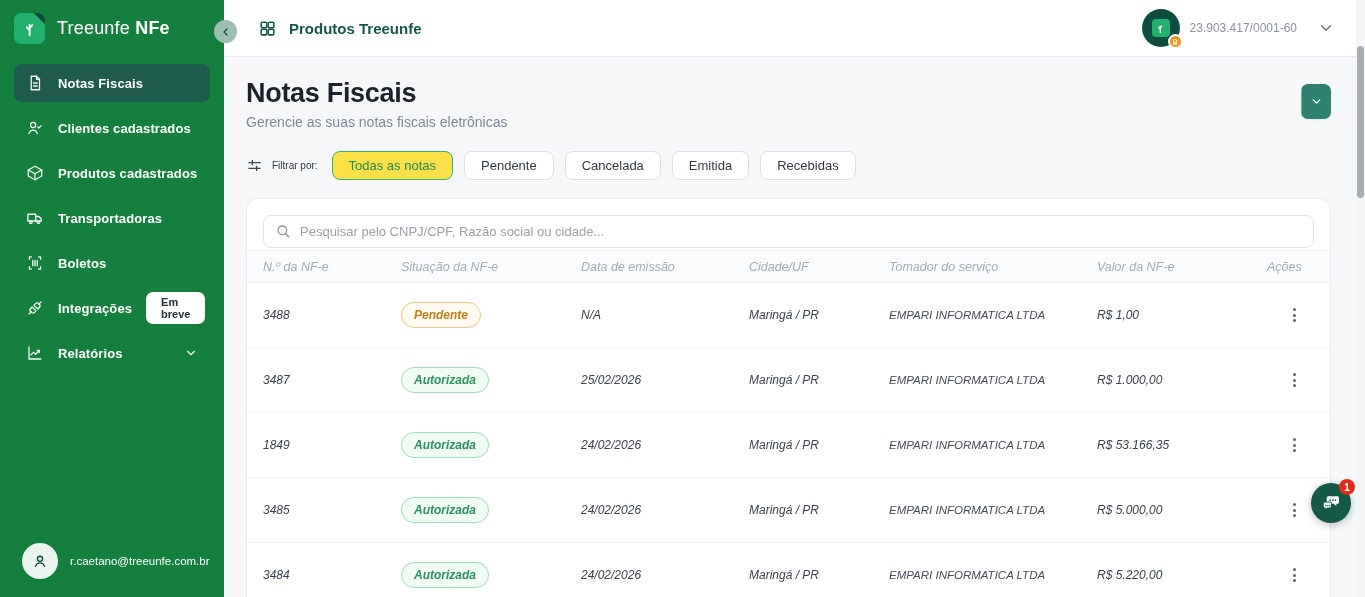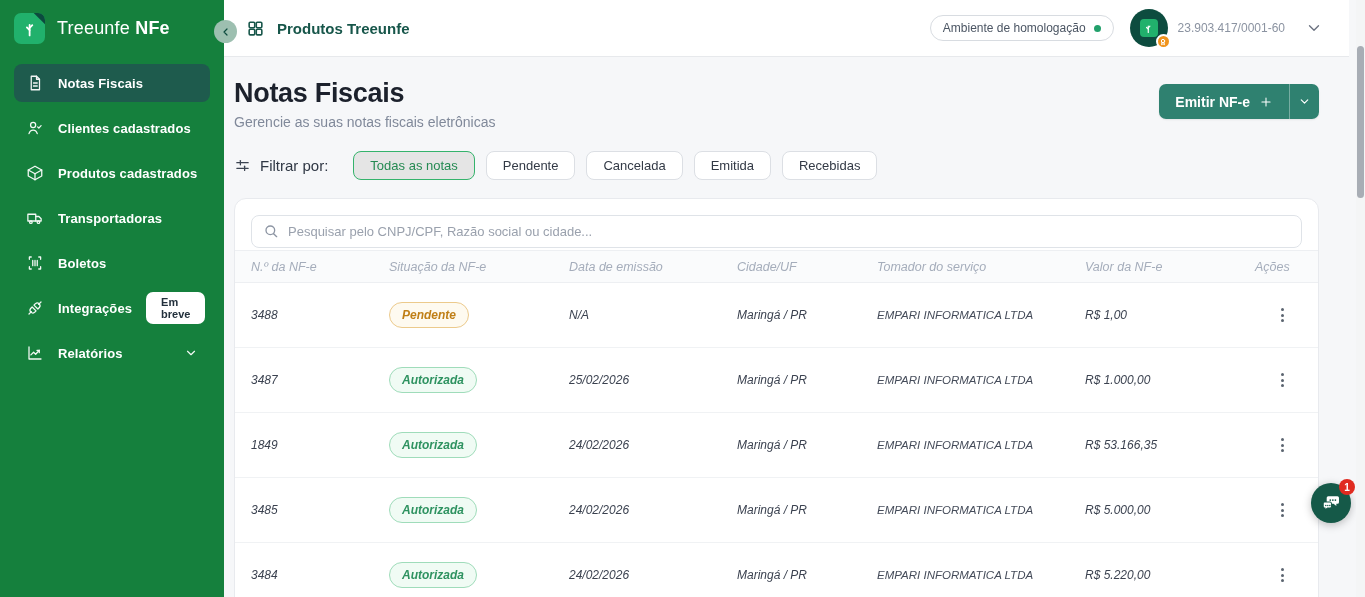--- a/index.html
+++ b/index.html
@@ -31,21 +31,21 @@
   .mini-badge { margin-left:auto; background:#fff; color:#22303c; font-size:11px;
                 font-weight:600; padding:4px 15px; border-radius:7px; }
   .nav-chevron { margin-left:auto; opacity:.9; }
   .user-row { display:flex; align-items:center; gap:12px; padding:14px 16px 18px 22px; }
   .user-avatar { width:36px; height:36px; border-radius:50%; background:#eaf3ed;
                  display:flex; align-items:center; justify-content:center; flex:0 0 auto; }
   .user-email { color:#fff; font-size:11.5px; white-space:nowrap; }
   .user-chevron { margin-left:auto; color:#fff; }
 
   
-  .main { position:absolute; left:208px; top:0; width:1141px; height:597px; }
+  .main { position:absolute; left:220px; top:0; width:1141px; height:597px; }
   .topbar { height:57px; background:#fff; border-bottom:1px solid #e7e9ec;
             display:flex; align-items:center; padding:0 26px 0 38px; }
   .tb-left { display:flex; align-items:center; gap:12px; color:#17564a; }
   .tb-title { font-size:15px; font-weight:700; color:#17564a; }
   .tb-right { margin-left:auto; display:flex; align-items:center; gap:16px; }
   .env-pill { display:flex; align-items:center; gap:8px; border:1px solid #d8dce1;
               border-radius:999px; padding:5px 12px; font-size:12px; color:#4b5563;
               background:#fff; }
   .env-dot { width:7px; height:7px; border-radius:50%; background:#22a06b; }
   .company { display:flex; align-items:center; gap:10px; cursor:pointer; }
@@ -71,26 +71,26 @@
   .emit-main { background:#2f8170; color:#fff; border:none; font-weight:700;
                font-size:14px; padding:0 16px; height:35px; display:flex;
                align-items:center; gap:9px; cursor:pointer;
                font-family:"Liberation Sans", sans-serif; }
   .emit-caret { background:#2f8170; border:none; border-left:1px solid rgba(255,255,255,.35);
                width:30px; height:35px; color:#fff; cursor:pointer;
                display:flex; align-items:center; justify-content:center; }
 
   
   .filter-row { display:flex; align-items:center; gap:11px; margin-top:21px; }
-  .filter-label { font-size:15px; color:#2f3744; margin-right:14px; display:flex;
+  .filter-label { font-size:10px; color:#2f3744; margin-right:3px; display:flex;
                   align-items:center; gap:9px; }
   .chip { height:29px; padding:0 16px; border-radius:8px; border:1px solid #dcdfe4;
           background:#fff; font-size:13px; color:#333a46; cursor:pointer;
           font-family:"Liberation Sans", sans-serif; }
-  .chip.active { background:#e5e5e5; border-color:#35b36c; color:#258a52; }
+  .chip.active { background:#fde047; border-color:#35b36c; color:#258a52; }
 
   
   .card { margin-top:18px; background:#fff; border:1px solid #e8eaee;
           border-radius:12px 12px 0 0; height:700px; overflow:hidden; }
   .search-wrap { margin:16px 16px 2px 16px; position:relative; }
   .search-input { width:100%; height:33px; border:1px solid #dfe3e8; border-radius:8px;
           padding:0 12px 0 36px; font-size:13px; color:#374151; outline:none;
           font-family:"Liberation Sans", sans-serif; }
   .search-input::placeholder { color:#9aa1ad; }
   .search-icon { position:absolute; left:12px; top:8px; color:#8d95a3; }
@@ -204,20 +204,32 @@
             <path d="M6.5 14.5l3.6-3.6 2.8 2.8 4.8-5.3"></path>
             <path d="M17.7 11.5V8.4h-3.1"></path>
         </svg>
         <span class="nlabel">Relatórios</span>
         <svg class="nav-chevron" width="14" height="14" viewBox="0 0 24 24" fill="none" stroke="#fff" stroke-width="2" stroke-linecap="round" stroke-linejoin="round">
           <path d="M6 9l6 6 6-6"></path>
         </svg>
       </div>
     </nav>
 
+    <div class="user-row">
+      <div class="user-avatar">
+        <svg width="18" height="18" viewBox="0 0 24 24" fill="none" stroke="#0d4a3e" stroke-width="1.8" stroke-linecap="round">
+          <circle cx="12" cy="9" r="3.4"></circle>
+            <path d="M6 19c1-3.3 3.3-4.6 6-4.6s5 1.3 6 4.6"></path>
+        </svg>
+      </div>
+      <span class="user-email">r.caetano@treeunfe.com.br</span>
+      <svg class="user-chevron" width="13" height="13" viewBox="0 0 24 24" fill="none" stroke="#fff" stroke-width="2" stroke-linecap="round" stroke-linejoin="round">
+        <path d="M6 9l6 6 6-6"></path>
+      </svg>
+    </div>
   </aside>
 
   <button class="collapse-btn">
     <svg width="12" height="12" viewBox="0 0 24 24" fill="none" stroke="#0c4a3e" stroke-width="2.4" stroke-linecap="round" stroke-linejoin="round">
       <path d="M14 6l-6 6 6 6"></path>
     </svg>
   </button>
 
   <div class="main">
 
@@ -225,24 +237,20 @@
       <div class="tb-left">
         <svg width="19" height="19" viewBox="0 0 24 24" fill="none" stroke="#17564a" stroke-width="2" stroke-linejoin="round">
           <rect x="4" y="4" width="7" height="7" rx="1.4"></rect>
             <rect x="13" y="4" width="7" height="7" rx="1.4"></rect>
           <rect x="4" y="13" width="7" height="7" rx="1.4"></rect>
             <rect x="13" y="13" width="7" height="7" rx="1.4"></rect>
         </svg>
         <span class="tb-title">Produtos Treeunfe</span>
       </div>
       <div class="tb-right">
-        <div class="env-pill">
-          <span>Ambiente de homologação</span>
-          <span class="env-dot"></span>
-        </div>
         <div class="company">
           <div class="co-avatar">
             <div class="mini-logo">
               <svg width="11" height="11" viewBox="0 0 24 24" fill="none" stroke="#fff" stroke-width="2.6" stroke-linecap="round">
                 <path d="M11.5 20.5V6.5"></path>
                   <path d="M11.5 13.5L7.8 9.8"></path>
                   <path d="M11.5 10.5l3.6-3.6"></path>
               </svg>
             </div>
             <span class="co-badge">
@@ -263,26 +271,20 @@
     </header>
 
     <div class="content">
 
       <div class="page-head">
         <div>
           <div class="pg-title">Notas Fiscais</div>
           <div class="pg-sub">Gerencie as suas notas fiscais eletrônicas</div>
         </div>
         <div class="emit-group">
-          <button class="emit-main">
-            <span>Emitir NF-e</span>
-            <svg width="14" height="14" viewBox="0 0 24 24" fill="none" stroke="#fff" stroke-width="1.8" stroke-linecap="round">
-              <path d="M12 5v14M5 12h14"></path>
-            </svg>
-          </button>
           <button class="emit-caret">
             <svg width="13" height="13" viewBox="0 0 24 24" fill="none" stroke="#fff" stroke-width="2.2" stroke-linecap="round" stroke-linejoin="round">
               <path d="M6 9l6 6 6-6"></path>
             </svg>
           </button>
         </div>
       </div>
 
       <div class="filter-row">
         <span class="filter-label">

